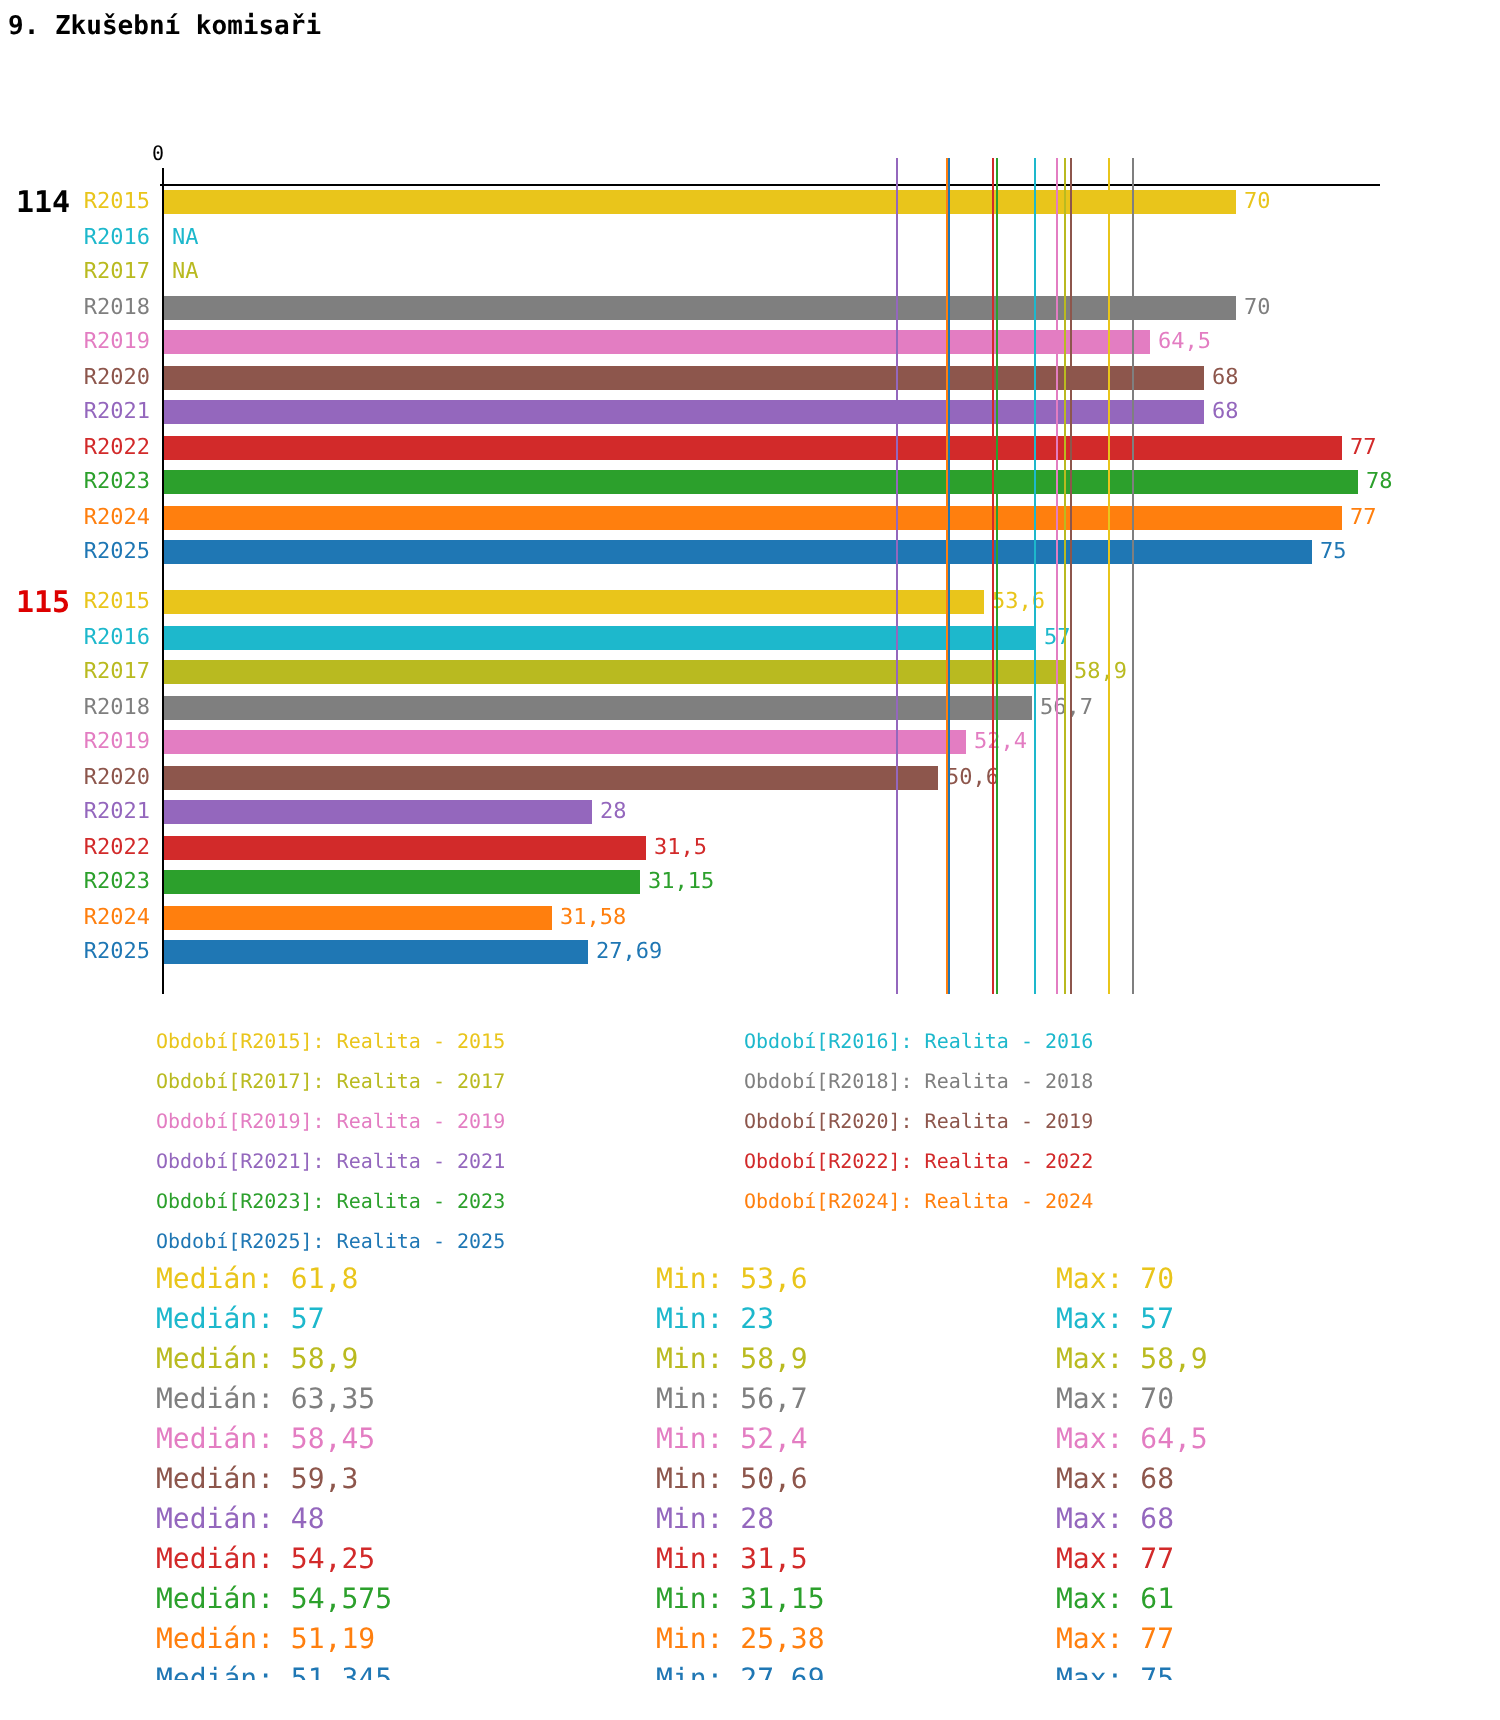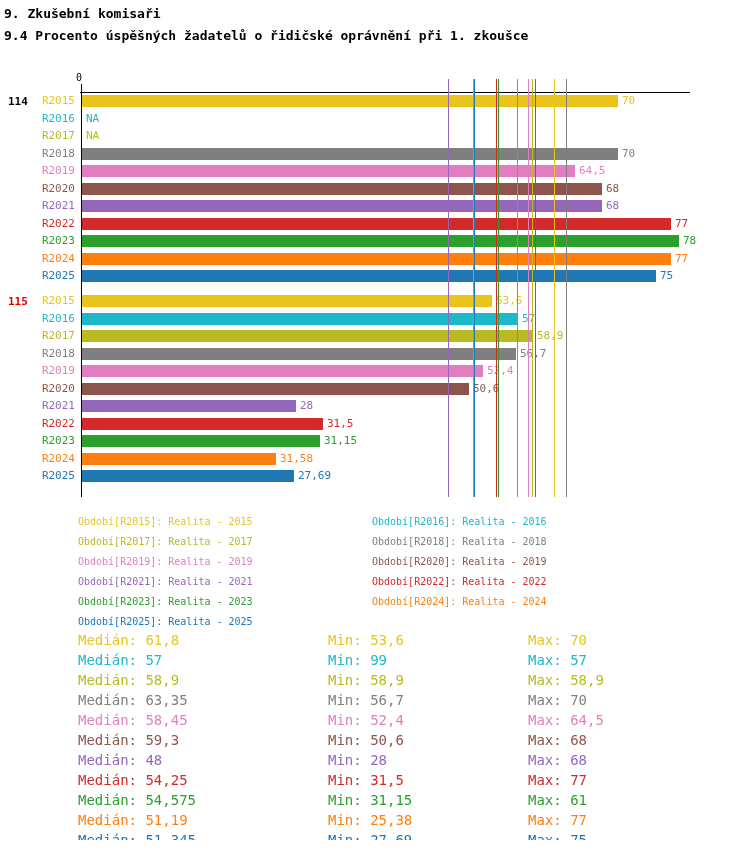--- a/index.html
+++ b/index.html
@@ -7,33 +7,32 @@
     position:relative;width:750px;height:840px;background:#ffffff;
     font-family:"DejaVu Sans Mono","Liberation Mono",monospace;
     overflow:hidden;
   }
   .abs{position:absolute;white-space:pre;}
   .title{font-size:13px;font-weight:bold;color:#000;}
   .subtitle{font-size:10px;color:#000;}
   .axisline{position:absolute;background:#000;}
   .zero{font-size:10px;color:#000;}
   .rowlabel{font-size:11px;text-align:right;line-height:12px;}
-  .grouplabel{font-size:11px;font-weight:bold;line-height:13px;}
+  .grouplabel{font-size:15px;font-weight:bold;line-height:13px;}
   .bar{position:absolute;height:12px;z-index:2;}
   .vallabel{font-size:11px;line-height:12px;z-index:3;}
   .medline{position:absolute;width:1px;z-index:4;}
   .legenditem{font-size:10px;line-height:12px;}
   .statcell{font-size:14px;line-height:12px;}
 </style>
 </head>
 <body>
 
 <div id="canvas">
   <div class="abs title" style="left:4px;top:6px;">9. Zkušební komisaři</div>
-  <div class="abs title" style="left:4px;top:28px;">9.4 Procento úspěšných žadatelů o řidičské oprávnění při 1. zkoušce</div>
 
   <div class="abs zero" style="left:76px;top:72px;">0</div>
   <div class="axisline" style="left:81px;top:84px;width:1px;height:8px;"></div>
   <div class="axisline" style="left:80px;top:92px;width:610px;height:1px;"></div>
   <div class="axisline" style="left:81px;top:92px;width:1px;height:405px;"></div>
 
   <div id="chart">
       <div class="abs grouplabel" style="left: 8px; top: 95px; color: rgb(0, 0, 0);">114</div>
       <div class="abs rowlabel" style="left: 30px; top: 95px; width: 45px; color: rgb(233, 197, 27);">R2015</div>
       <div class="abs bar" style="left: 82px; top: 95px; width: 536px; background: rgb(233, 197, 27);"></div>
@@ -123,21 +122,21 @@
       <div class="abs legenditem" style="left: 372px; top: 576px; color: rgb(210, 42, 42);">Období[R2022]: Realita - 2022</div>
       <div class="abs legenditem" style="left: 78px; top: 596px; color: rgb(44, 160, 44);">Období[R2023]: Realita - 2023</div>
       <div class="abs legenditem" style="left: 372px; top: 596px; color: rgb(255, 127, 14);">Období[R2024]: Realita - 2024</div>
       <div class="abs legenditem" style="left: 78px; top: 616px; color: rgb(31, 119, 180);">Období[R2025]: Realita - 2025</div>
     </div>
   <div id="stats">
       <div class="abs statcell" style="left: 78px; top: 634px; color: rgb(233, 197, 27);">Medián: 61,8</div>
       <div class="abs statcell" style="left: 328px; top: 634px; color: rgb(233, 197, 27);">Min: 53,6</div>
       <div class="abs statcell" style="left: 528px; top: 634px; color: rgb(233, 197, 27);">Max: 70</div>
       <div class="abs statcell" style="left: 78px; top: 654px; color: rgb(29, 184, 204);">Medián: 57</div>
-      <div class="abs statcell" style="left: 328px; top: 654px; color: rgb(29, 184, 204);">Min: 99</div>
+      <div class="abs statcell" style="left: 328px; top: 654px; color: rgb(29, 184, 204);">Min: 23</div>
       <div class="abs statcell" style="left: 528px; top: 654px; color: rgb(29, 184, 204);">Max: 57</div>
       <div class="abs statcell" style="left: 78px; top: 674px; color: rgb(185, 186, 32);">Medián: 58,9</div>
       <div class="abs statcell" style="left: 328px; top: 674px; color: rgb(185, 186, 32);">Min: 58,9</div>
       <div class="abs statcell" style="left: 528px; top: 674px; color: rgb(185, 186, 32);">Max: 58,9</div>
       <div class="abs statcell" style="left: 78px; top: 694px; color: rgb(127, 127, 127);">Medián: 63,35</div>
       <div class="abs statcell" style="left: 328px; top: 694px; color: rgb(127, 127, 127);">Min: 56,7</div>
       <div class="abs statcell" style="left: 528px; top: 694px; color: rgb(127, 127, 127);">Max: 70</div>
       <div class="abs statcell" style="left: 78px; top: 714px; color: rgb(227, 125, 194);">Medián: 58,45</div>
       <div class="abs statcell" style="left: 328px; top: 714px; color: rgb(227, 125, 194);">Min: 52,4</div>
       <div class="abs statcell" style="left: 528px; top: 714px; color: rgb(227, 125, 194);">Max: 64,5</div>

